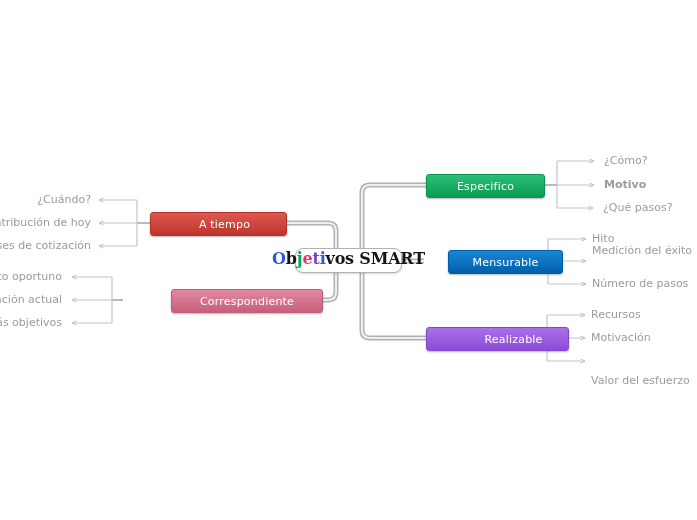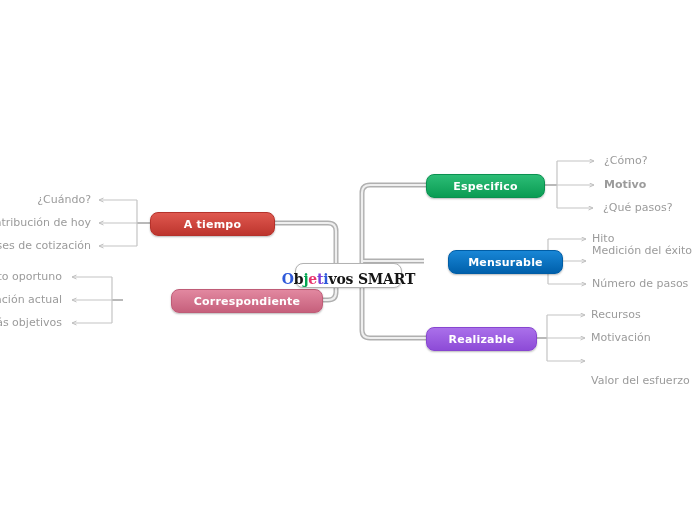--- a/index.html
+++ b/index.html
@@ -9,43 +9,43 @@
     overflow:hidden;
     background:#ffffff;
     font-family:"DejaVu Sans","Liberation Sans",sans-serif;
   }
   svg.wires{position:absolute;left:0;top:0;z-index:1;}
   .topic{
     position:absolute;
     z-index:3;
     display:flex;align-items:center;justify-content:center;
     color:#ffffff;
-    font-size:11px;font-weight:bold;
+    font-size:11px;font-weight:normal;
     letter-spacing:.2px;
-    border-radius:8px;
+    border-radius:3px;
     box-shadow:0 1px 2px rgba(0,0,0,.28);
     cursor:default;
     white-space:nowrap;
   }
   .topic.green{background:linear-gradient(180deg,#2cbd76 0%,#0a9c53 100%);border:1px solid #0a9150;}
   .topic.blue{background:linear-gradient(180deg,#1886d6 0%,#0060ab 100%);border:1px solid #005da5;}
-  .topic.purple{background:linear-gradient(180deg,#aa70ea 0%,#8d4bd7 100%);border:1px solid #8746d0;}
-  .topic.red{background:linear-gradient(180deg,#df584f 0%,#bd352e 100%);border:1px solid #b5322b;}
+  .topic.purple{background:linear-gradient(180deg,#aa70ea 0%,#8d4bd7 100%);border:1px solid #8746d0;padding-left:32px;}
+  .topic.red{background:linear-gradient(180deg,#df584f 0%,#bd352e 100%);border:1px solid #b5322b;padding-left:12px;}
   .topic.pink{background:linear-gradient(180deg,#e288a0 0%,#c6607c 100%);border:1px solid #bf5c77;margin-left:48px;}
   #central{
     position:absolute;left:295px;top:248px;width:105px;height:23px;
     z-index:4;
-    display:flex;align-items:flex-end;justify-content:center;
+    display:flex;align-items:flex-start;justify-content:center;
     background:#ffffff;
     border:1.5px solid #b2b2b2;
     border-radius:8px;
     box-shadow:0 1px 2px rgba(0,0,0,.15);
     font-family:"DejaVu Serif","Liberation Serif",serif;
-    font-weight:bold;font-size:14px;
-    white-space:nowrap;letter-spacing:-.2px;margin-top:15px;
+    font-weight:bold;font-size:16px;
+    white-space:nowrap;letter-spacing:-.2px;
   }
   .sub{
     position:absolute;z-index:2;
     color:#9b9b9b;
     font-size:11px;line-height:14px;
     white-space:nowrap;
     cursor:default;
   }
   .sub.r{text-align:left;}
   .sub.l{text-align:center;}

